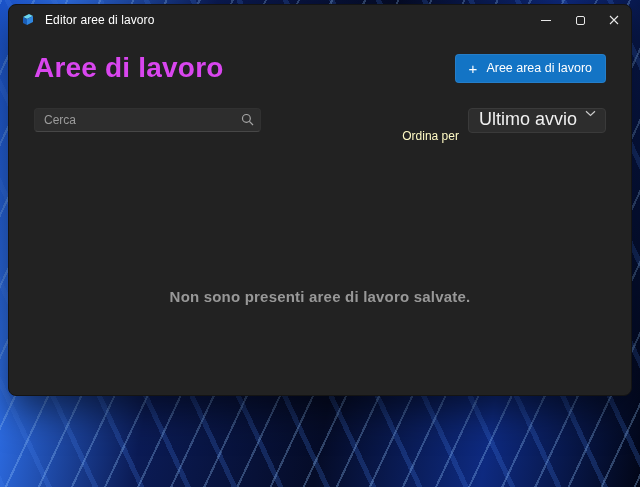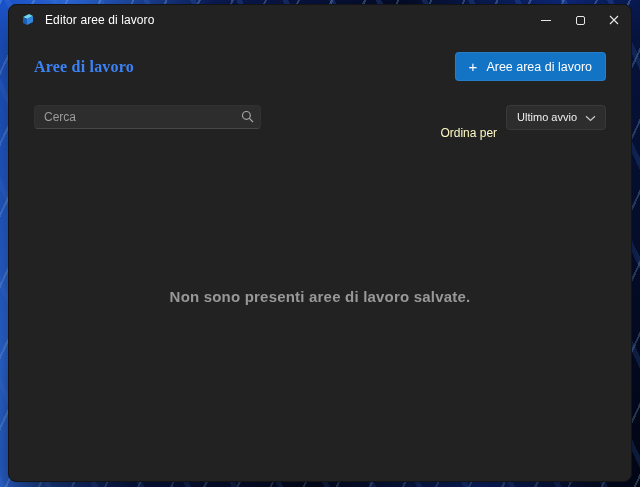--- a/index.html
+++ b/index.html
@@ -11,21 +11,21 @@
     background-image:
       repeating-linear-gradient(115deg, rgba(150,200,255,0.30) 0 2px, rgba(0,0,0,0) 2px 30px),
       repeating-linear-gradient(65deg, rgba(70,130,240,0.22) 0 5px, rgba(0,0,0,0) 5px 42px),
       linear-gradient(100deg, #1b55d0 0%, #2e6fe8 9%, #0b1b55 30%, #050c28 55%, #0e2a80 78%, #020617 100%);
   }
 
   
   .window {
     position: absolute;
     left: 8px; top: 4px;
-    width: 624px; height: 478px;
+    width: 624px; height: 392px;
     background: #222222;
     border: 1px solid #141414;
     border-radius: 8px;
     box-shadow: 0 14px 38px rgba(0,0,0,0.55);
     overflow: hidden;
   }
 
   
   .titlebar {
     height: 30px;
@@ -63,25 +63,24 @@
   .glyph-max { width: 9px; height: 9px; border: 1px solid #e8e8e8; border-radius: 2px; display: block; }
   .glyph-close { display: block; }
 
   
   .header-row {
     display: flex;
     align-items: center;
     padding: 17px 25px 0 25px;
   }
   .page-title {
-    font-size: 16px;
+    font-size: 28px;
     font-weight: 700;
-    color: #3b82f6;
+    color: #d946ef;
     letter-spacing: 0.2px;
-    font-family: Liberation Serif, serif;
   }
   .create-btn {
     margin-left: auto;
     height: 29px;
     padding: 0 13px;
     display: inline-flex;
     align-items: center;
     gap: 9px;
     background: #1374c5;
     color: #ffffff;
@@ -137,30 +136,29 @@
   }
   .sort-label {
     font-size: 12px;
     color: #fef9c3;
     margin-top: 32px;
   }
   .sort-dropdown {
     min-width: 94px;
     height: 25px;
     display: inline-flex;
-    align-items: center;
     justify-content: space-between;
     gap: 8px;
     padding: 0 9px 0 10px;
     background: #2d2d2d;
     border: 1px solid #3a3a3a;
     border-radius: 4px;
     color: #f0f0f0;
     font-family: inherit;
-    font-size: 11px;
+    font-size: 18px;
     cursor: pointer;
   }
   .sort-dropdown .chev { display: inline-flex; transform: translateY(1px); }
 
   
   .empty-state {
     position: absolute;
     left: 0; top: 283px;
     width: 100%;
     text-align: center;

